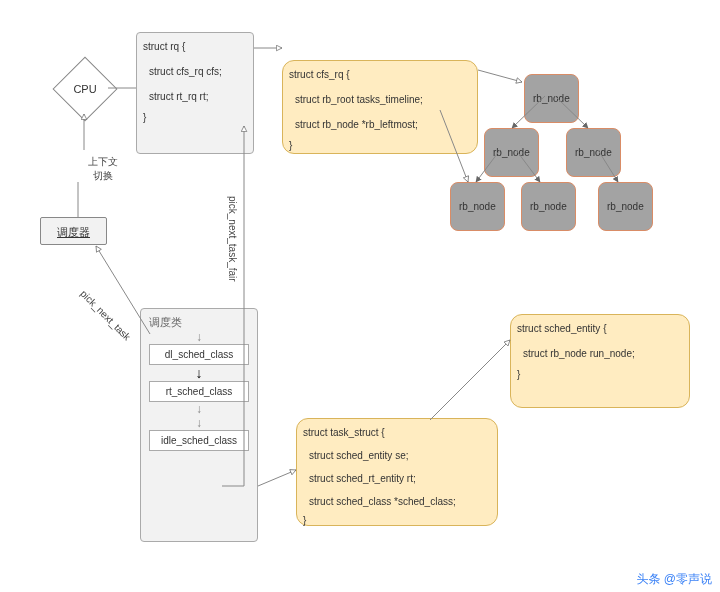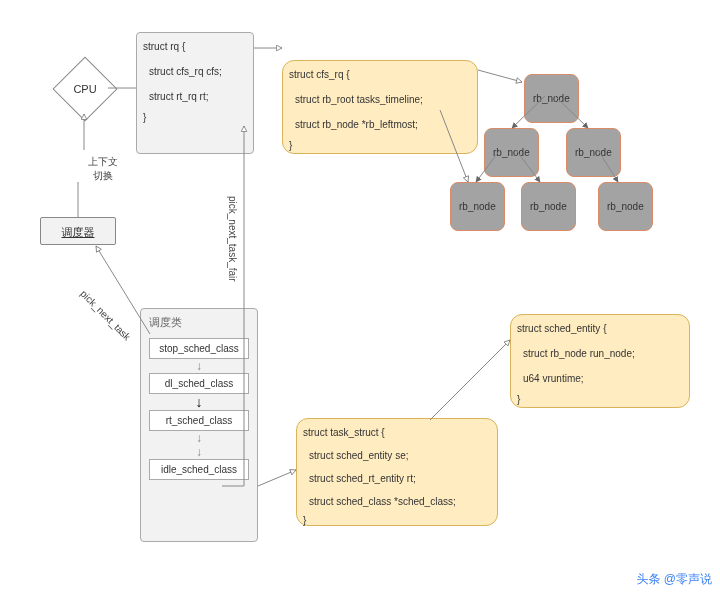--- a/index.html
+++ b/index.html
@@ -126,52 +126,50 @@
 <div class="node" style="left:524px; top:74px;">rb_node</div>
 <div class="node" style="left:484px; top:128px;">rb_node</div>
 <div class="node" style="left:566px; top:128px;">rb_node</div>
 <div class="node" style="left:450px; top:182px;">rb_node</div>
 <div class="node" style="left:521px; top:182px;">rb_node</div>
 <div class="node" style="left:598px; top:182px;">rb_node</div>
 
 <div class="label" style="left:88px; top:155px; white-space:pre;">上下文
 切换</div>
 
-<div class="box" style="left:40px; top:217px; width:76px; height:28px; text-align:center; line-height:20px; background:#f2f2f2;text-decoration:underline;">
+<div class="box" style="left:40px; top:217px; width:67px; height:28px; text-align:center; line-height:20px; background:#f2f2f2;text-decoration:underline;">
   <span>调度器</span>
 </div>
 
 <div class="label" style="left:86px; top:288px; transform:rotate(45deg); transform-origin:left top;">pick_next_task</div>
 
 <div class="label vlabel" style="left:227px; top:196px;">pick_next_task_fair</div>
 
 <div class="gray-container" style="left:140px; top:308px; width:118px; height:234px;">
   <div style="padding:6px 8px 0 8px; font-size:11px; color:#666;">调度类</div>
-  <div class="sched-item">stop_sched_class</div>
   <div style="text-align:center; font-size:12px; color:#888;">↓</div>
   <div class="sched-item" style="margin-top:0;">dl_sched_class</div>
   <div style="text-align:center; font-size:14px; color:#000;">↓</div>
   <div class="sched-item" style="margin-top:0;">rt_sched_class</div>
   <div style="text-align:center; font-size:12px; color:#888;">↓</div>
   <div style="text-align:center; font-size:12px; color:#888;">↓</div>
   <div class="sched-item" style="margin-top:0;">idle_sched_class</div>
 </div>
 
 <div class="cream-container" style="left:296px; top:390px; width:202px; height:108px; padding:6px;">
   <div class="header-line">struct task_struct {</div>
   <div class="code-line" style="margin-top:8px;">struct sched_entity se;</div>
   <div class="code-line" style="margin-top:8px;">struct sched_rt_entity rt;</div>
   <div class="code-line" style="margin-top:8px;">struct sched_class *sched_class;</div>
   <div class="header-line" style="margin-top:4px;">}</div>
 </div>
 
 <div class="cream-container" style="left:510px; top:286px; width:180px; height:94px; padding:6px;">
   <div class="header-line">struct sched_entity {</div>
   <div class="code-line" style="margin-top:10px;">struct rb_node run_node;</div>
-  <div class="code-line" style="margin-top:10px;">u64 vruntime;</div>
   <div class="header-line" style="margin-top:6px;">}</div>
 </div>
 
 <svg class="overlay">
   <defs>
     <marker id="arrow" viewBox="0 0 10 10" refX="9" refY="5" markerWidth="6" markerHeight="6" orient="auto-start-reverse">
       <path d="M 0 0 L 10 5 L 0 10 z" fill="#666"></path>
     </marker>
     <marker id="arrowHollow" viewBox="0 0 10 10" refX="9" refY="5" markerWidth="7" markerHeight="7" orient="auto-start-reverse">
       <path d="M 1 1 L 9 5 L 1 9 z" fill="#fff" stroke="#666" stroke-width="1"></path>

